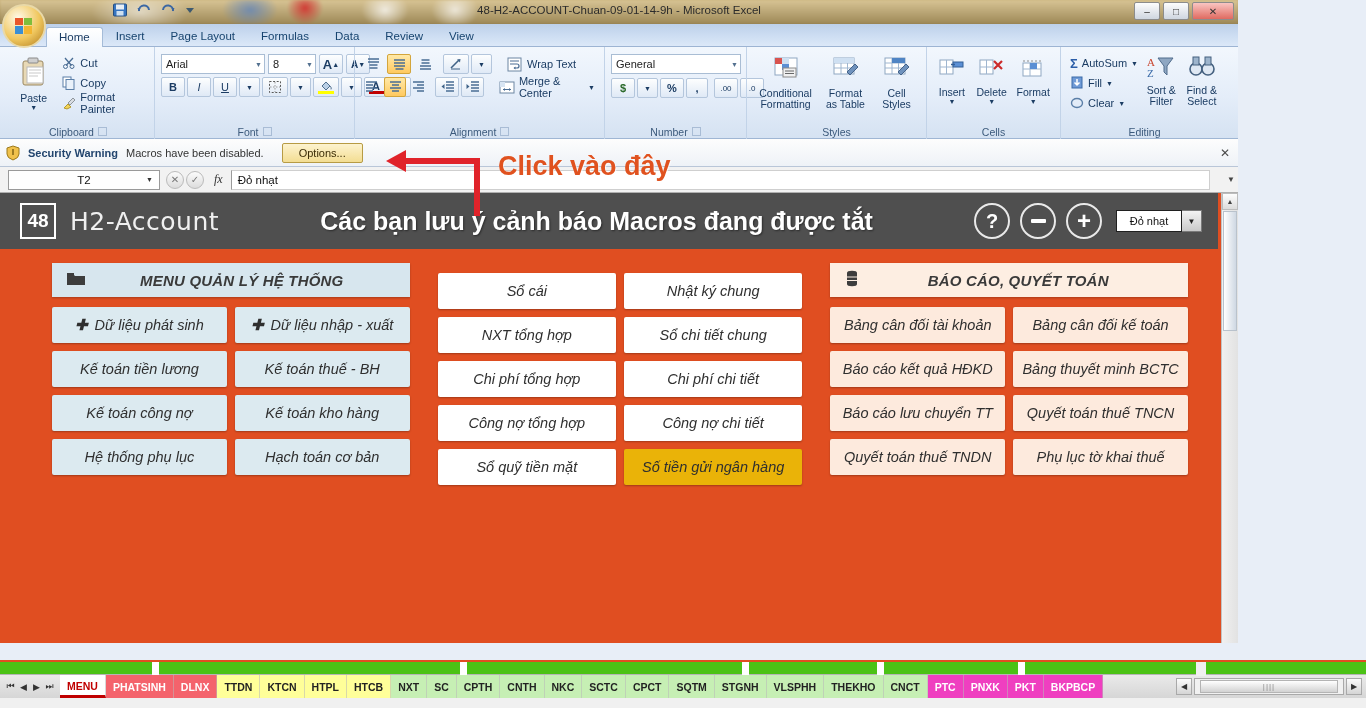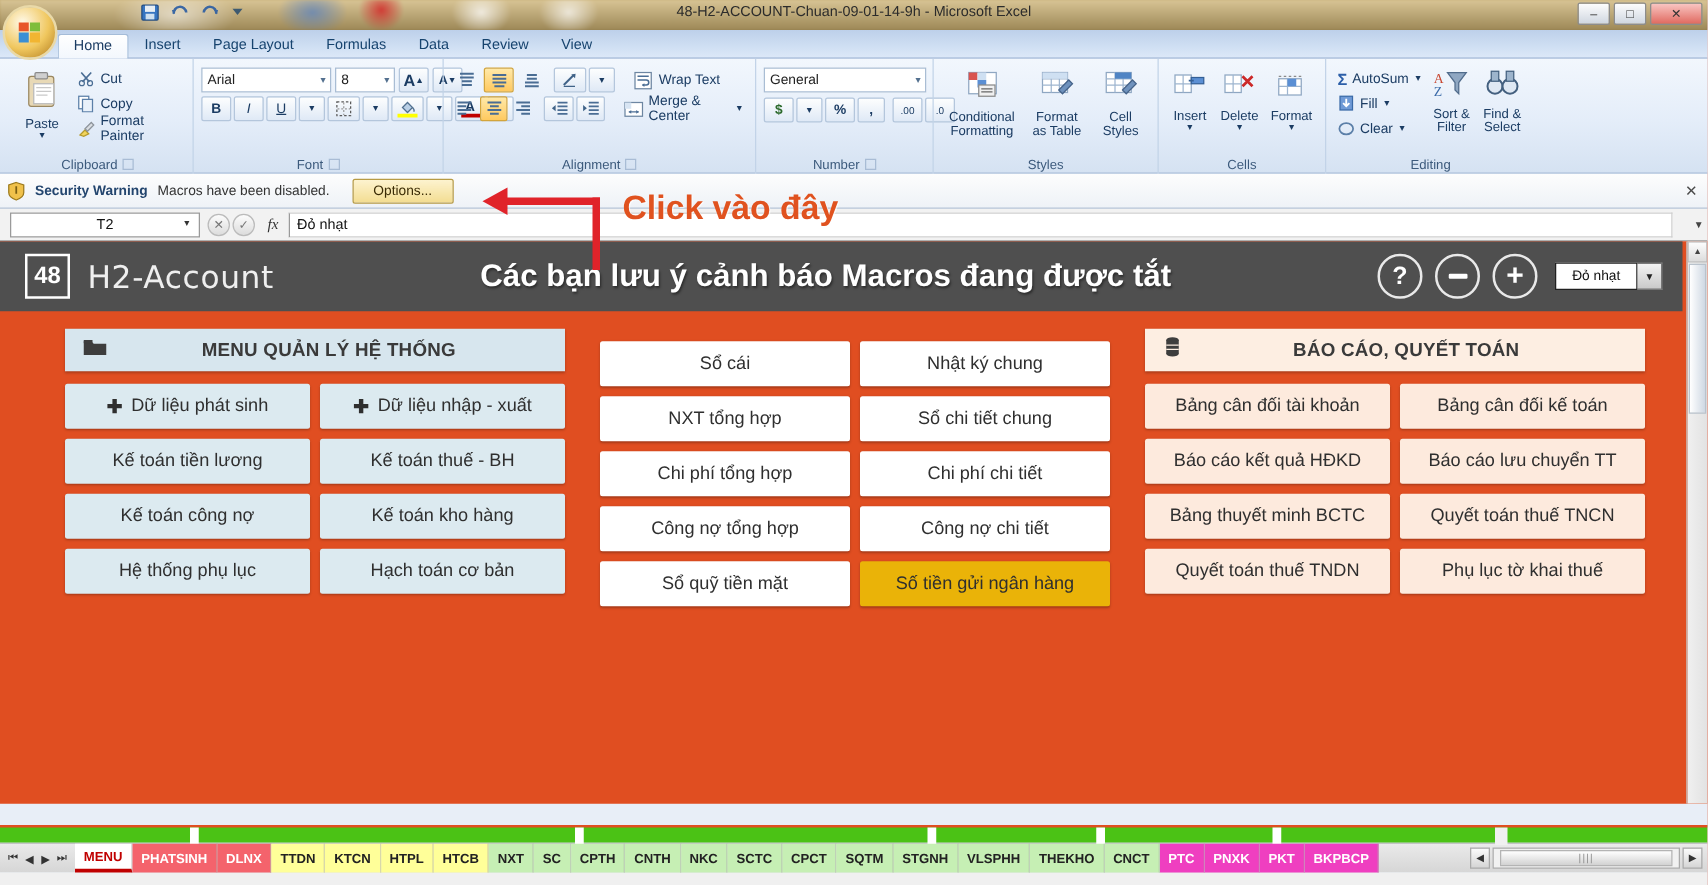--- a/index.html
+++ b/index.html
@@ -2,21 +2,21 @@
 <html><head>
 <meta charset="utf-8">
 <style>
   * { box-sizing: border-box; margin: 0; padding: 0; }
   html, body {
     width: 1366px; height: 708px;
     font-family: "Liberation Sans", sans-serif;
     overflow: hidden;
     background: #e8eef7;
   }
-  #app { position: relative; width: 1366px; height: 708px; }
+  #app { position: relative; width: 1238px; height: 708px; }
 
   
   .titlebar {
     position: relative; height: 24px; width: 100%;
     background: linear-gradient(to bottom, #c9b27a 0%, #b49c63 40%, #8e7a4a 100%);
     overflow: hidden;
   }
   .titlebar .blurwash {
     position:absolute; inset:0;
     background:
@@ -172,21 +172,21 @@
   .hdr-select .fieldv {
     width:66px; background:#fff; border:1px solid #202020; font-size:11px; color:#111;
     display:flex; align-items:center; justify-content:center;
   }
   .hdr-select .arrv {
     width:20px; background: linear-gradient(to bottom,#f3f3f3,#c9c9c9); border:1px solid #7a7a7a; border-left:none;
     display:flex; align-items:center; justify-content:center; font-size:8px; color:#222;
   }
 
   
-  .panels { display:flex; gap:28px; padding:14px 50px 0 52px; }
+  .panels { display:flex; gap:28px; padding:14px 50px 0 52px;font-style:italic; }
   .panel { flex:1; }
   .panel.mid { flex: 1.02; }
   .ptitle {
     height:34px; display:flex; align-items:center; padding-left:14px; gap:22px;
     font-size:15px; font-weight:bold; color:#3a3a3a; letter-spacing:.2px;
     box-shadow: 0 1px 2px rgba(0,0,0,.25);
   }
   .ptitle .ttxt { flex:1; text-align:center; padding-right:34px; }
   .pbtns { display:flex; flex-wrap:wrap; gap:8px 8px; margin-top:10px; }
   .pbtn {
@@ -768,22 +768,22 @@
                 <ellipse cx="8" cy="14" rx="5" ry="2.2" fill="#3d3d3d"></ellipse>
                 <path d="M3 7h10M3 10.5h10" stroke="#fdeee2"></path>
               </svg>
           </span>
           <span class="ttxt">BÁO CÁO, QUYẾT TOÁN</span>
         </div>
         <div class="pbtns">
           <div class="pbtn" style="background:#fdeadd">Bảng cân đối tài khoản</div>
           <div class="pbtn" style="background:#fdeadd">Bảng cân đối kế toán</div>
           <div class="pbtn" style="background:#fdeadd">Báo cáo kết quả HĐKD</div>
+          <div class="pbtn" style="background:#fdeadd">Bảng thuyết minh BCTC</div>
           <div class="pbtn" style="background:#fdeadd">Báo cáo lưu chuyển TT</div>
-          <div class="pbtn" style="background:#fdeadd">Bảng thuyết minh BCTC</div>
           <div class="pbtn" style="background:#fdeadd">Quyết toán thuế TNCN</div>
           <div class="pbtn" style="background:#fdeadd">Quyết toán thuế TNDN</div>
           <div class="pbtn" style="background:#fdeadd">Phụ lục tờ khai thuế</div>
         </div>
       </div>
     </div>
 
     <div class="vscroll">
       <div class="arr">▲</div>
       <div class="thumb"></div>

